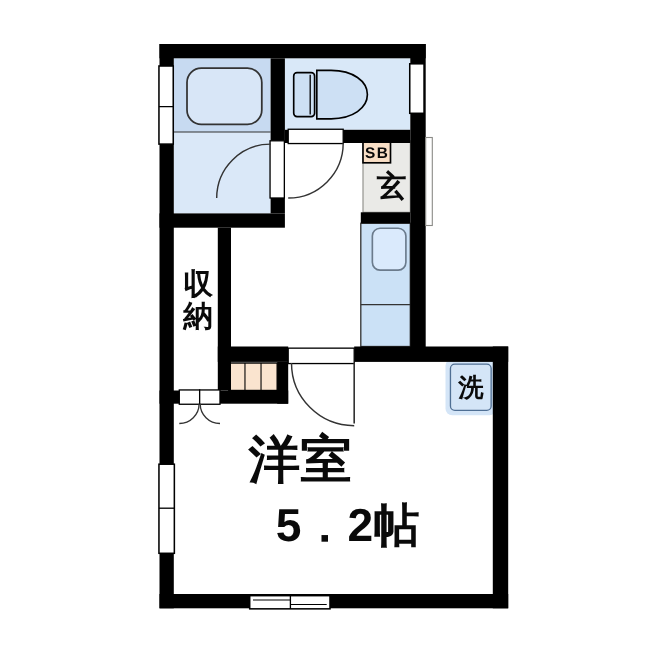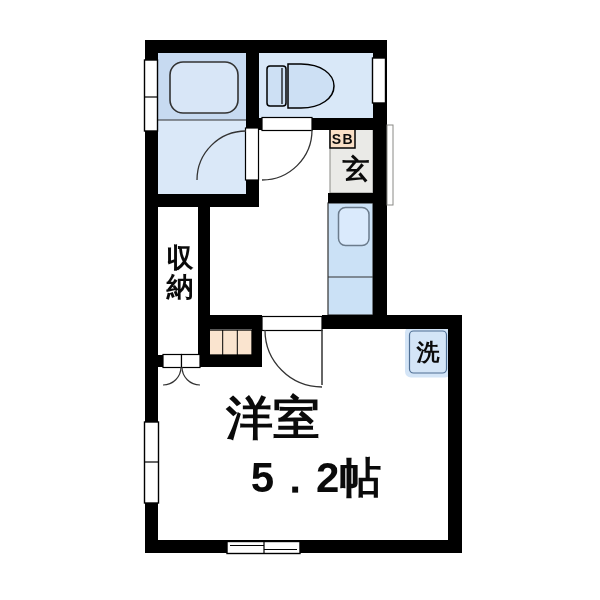--- a/index.html
+++ b/index.html
@@ -1,17 +1,17 @@
 <!DOCTYPE html>
 <html><head>
 <meta charset="utf-8">
 <style>
   html,body{margin:0;padding:0;background:#ffffff;}
   #stage{position:relative;width:600px;height:600px;background:#ffffff;overflow:hidden;
-         font-family:"Liberation Sans",sans-serif;}
+         font-family:"Liberation Sans",sans-serif;border-radius:11px;}
   svg{display:block;}
   text{font-family:"Liberation Sans","DejaVu Sans",sans-serif;font-weight:bold;fill:#0a0a0a;}
 </style>
 </head>
 <body>
 
 <div id="stage">
 <svg width="600" height="600" viewBox="0 0 600 600">
 
   <rect x="158" y="53" width="88" height="67" fill="#c7daf1"></rect>

